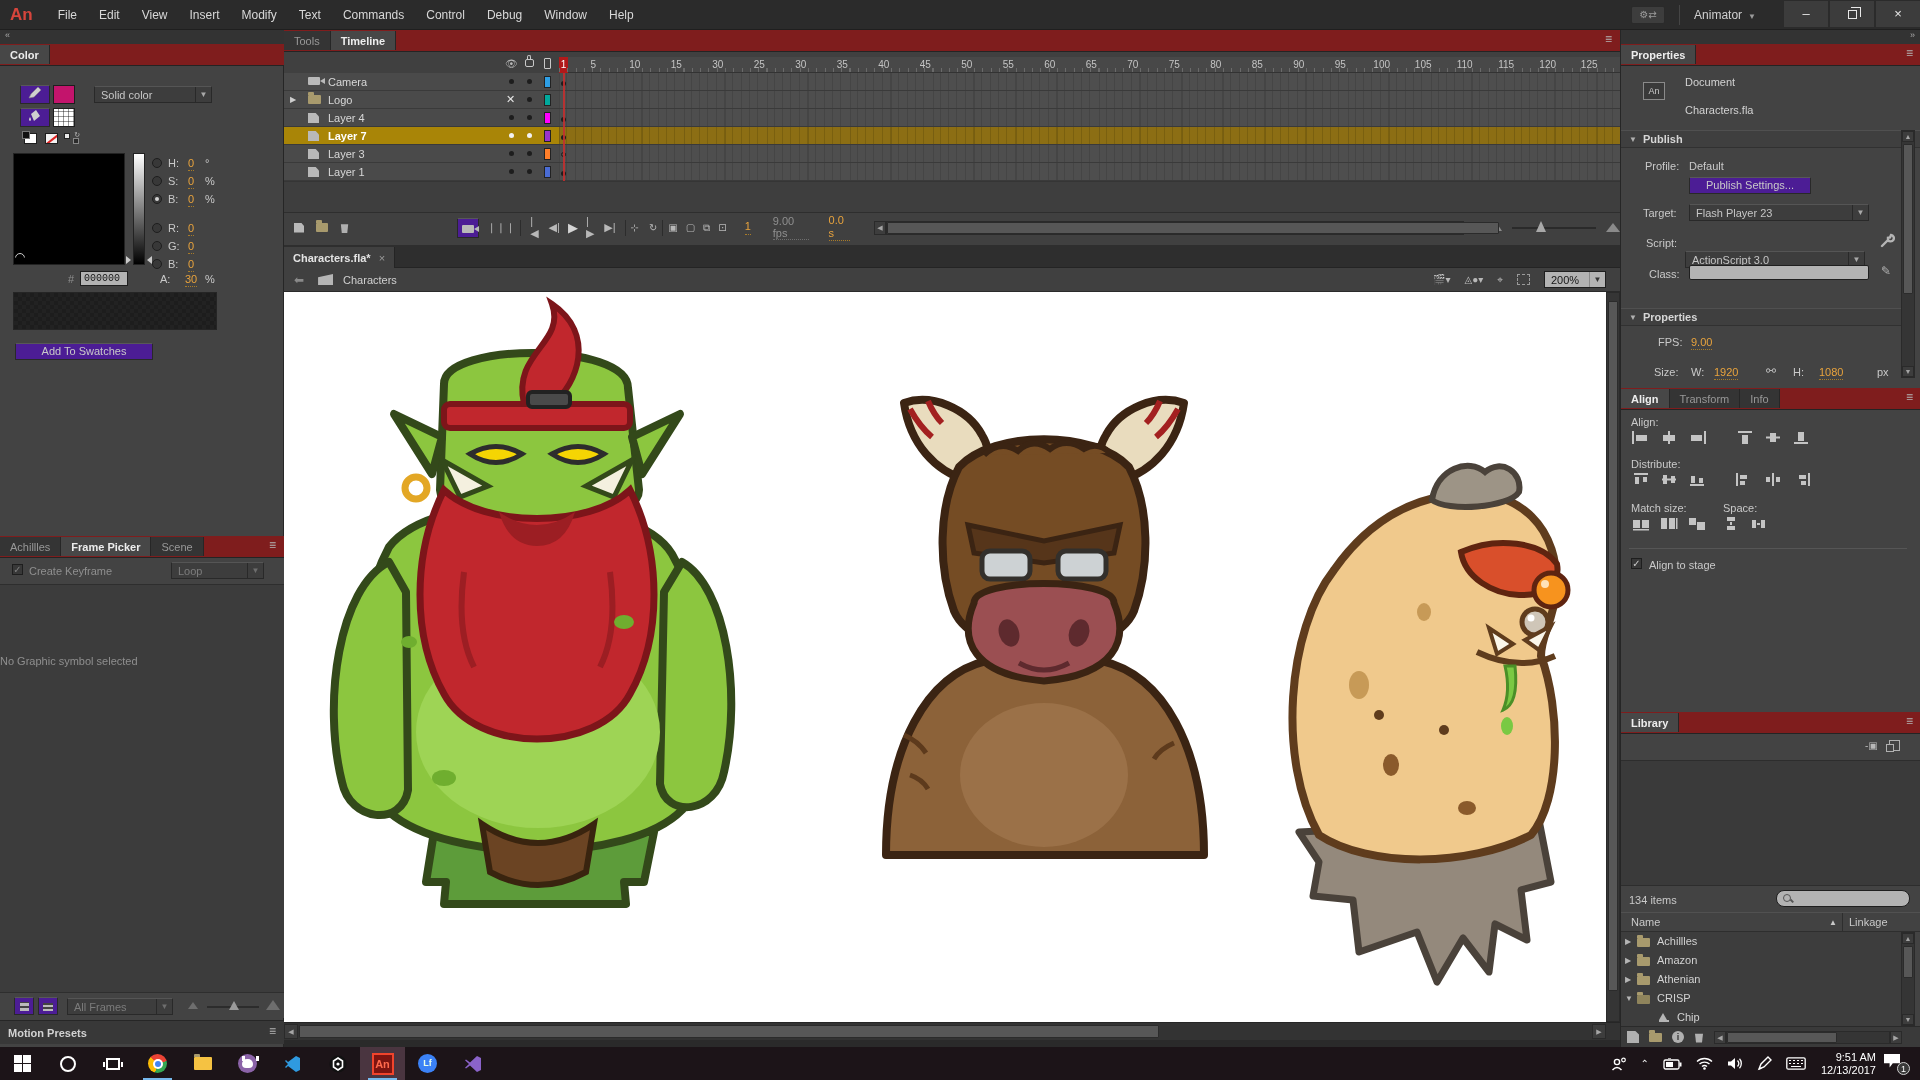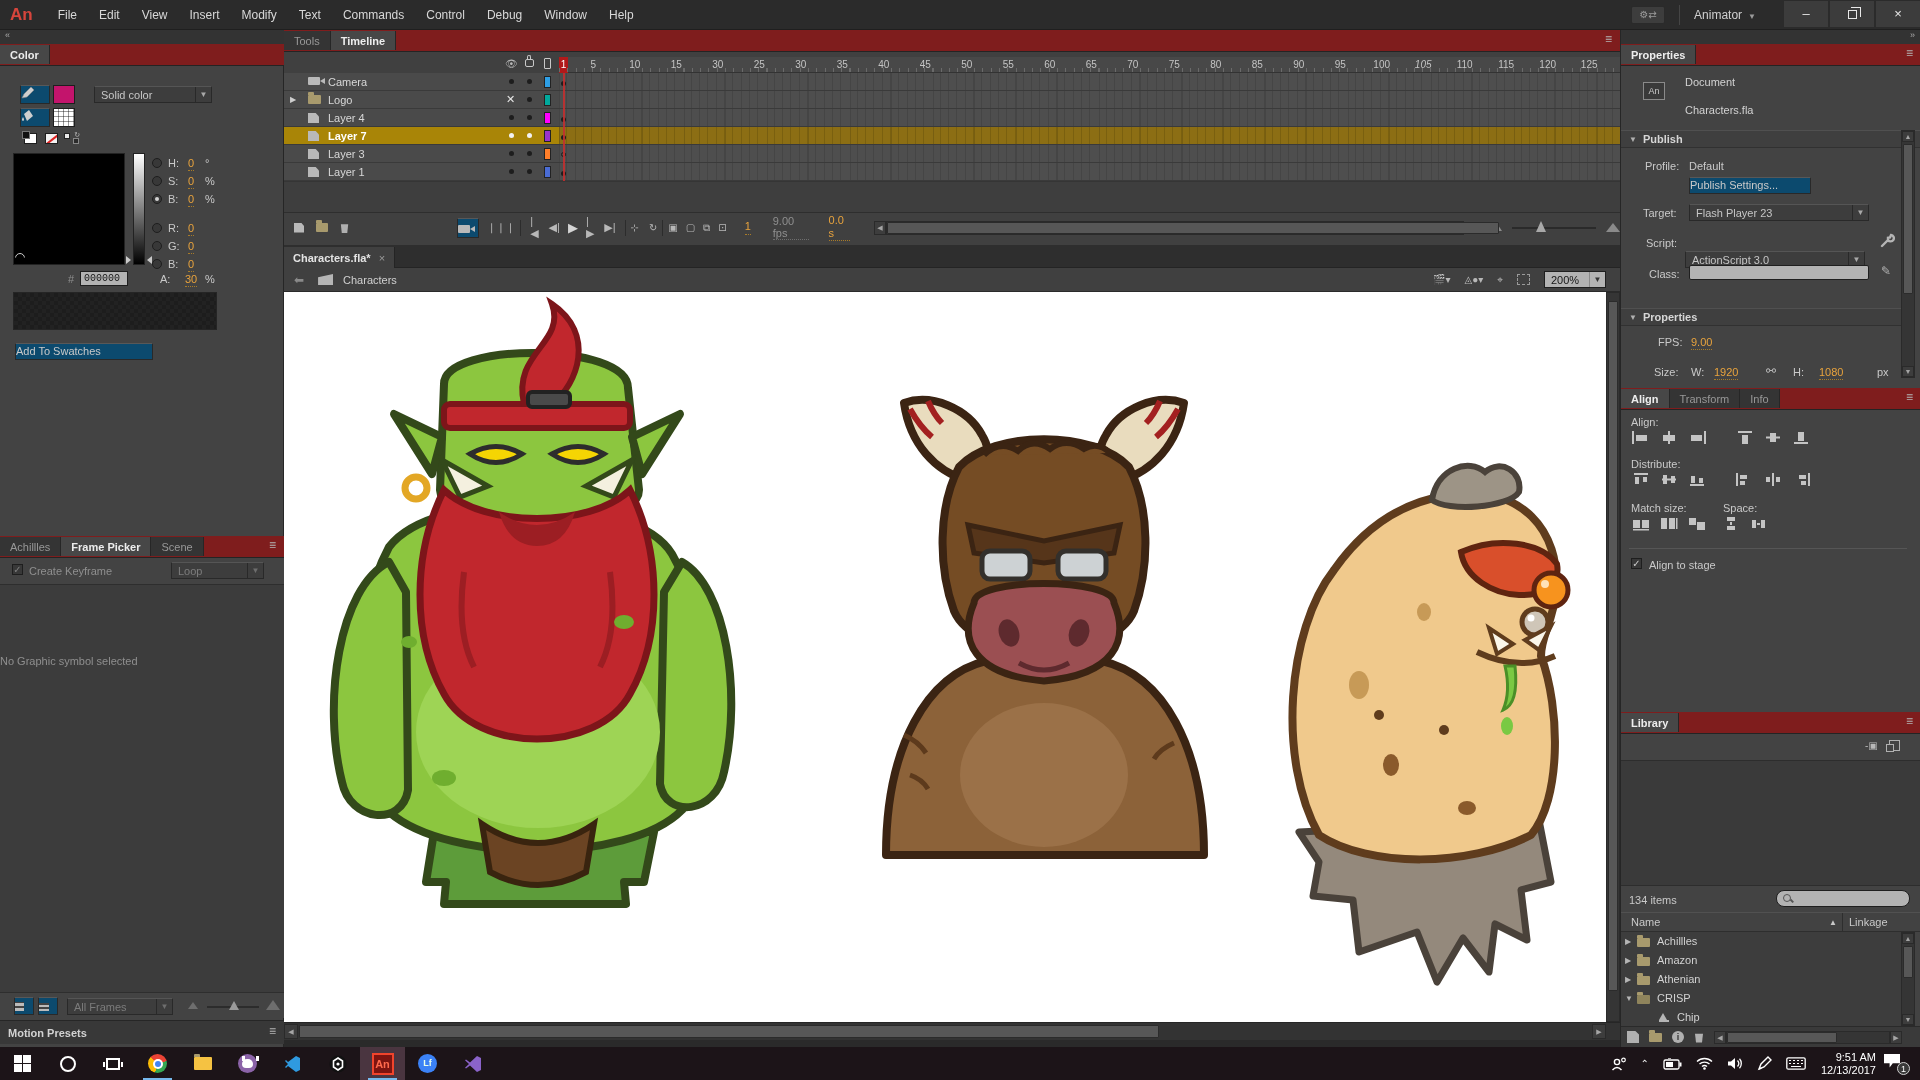--- a/index.html
+++ b/index.html
@@ -21,21 +21,21 @@
 .restore-glyph::before{content:"";position:absolute;left:2px;top:-4px;width:9px;height:9px;border:1px solid #e8e8e8;border-left:none;border-bottom:none}
 
 .tabbar{display:flex;align-items:center;background:#7f1d1d;height:22px;border-bottom:1px solid #242424}
 .tab{padding:4px 10px 3px;font-size:11px;color:#989898;background:#343434;border-right:1px solid #262626;white-space:nowrap}
 .tab.active{background:#474747;color:#ededed;font-weight:bold}
 .ham{margin-left:auto;color:#b5b5b5;padding:0 8px 3px;font-size:12px}
 .dd{position:relative;background:#3d3d3d;border:1px solid #292929;border-top-color:#555;display:flex;align-items:center;color:#c6c6c6;padding-left:6px;height:17px;font-size:11px}
 .dd .arr{margin-left:auto;border-left:1px solid #292929;width:16px;text-align:center;color:#a9a9a9;font-size:8px;line-height:15px}
 .dd.dim{color:#7c7c7c}
 .dd.dim .arr{color:#6e6e6e}
-.btn{background:#0c4a6e;border:1px solid #292929;border-top-color:#585858;color:#c9c9c9;font-size:11px}
+.btn{background:#4c1d95;border:1px solid #292929;border-top-color:#585858;color:#c9c9c9;text-align:center;font-size:11px}
 .oval{color:#e8a33d;border-bottom:1px dotted #a87b28;padding-bottom:1px;line-height:1.1}
 .dim-oval{color:#8f8f8f;border-bottom:1px dotted #6e6e6e}
 .radio{width:10px;height:10px;border-radius:50%;border:1px solid #1e1e1e;background:#383838;display:inline-block;position:relative}
 .radio.on::after{content:"";position:absolute;left:2px;top:2px;width:4px;height:4px;border-radius:50%;background:#d3d3d3}
 .cb{width:11px;height:11px;border:1px solid #1e1e1e;background:#383838;color:#c9c9c9;font-size:10px;line-height:9px;text-align:center;display:inline-block}
 .cb.dim{color:#7e7e7e}
 .hdr{height:18px;background:#3f3f3f;border-top:1px solid #505050;border-bottom:1px solid #313131;display:flex;align-items:center;padding-left:8px;color:#d6d6d6;font-weight:bold}
 .hdr .tri{font-size:8px;color:#b0b0b0;margin-right:6px}
 .vdiv{width:1px;height:16px;background:#2c2c2c;margin:0 5px}
 .sb-track{background:#353535;border:1px solid #2a2a2a}
@@ -268,21 +268,21 @@
           <span class="rn" style="left: 440.2px;">55</span>
           <span class="rn" style="left: 481.7px;">60</span>
           <span class="rn" style="left: 523.2px;">65</span>
           <span class="rn" style="left: 564.7px;">70</span>
           <span class="rn" style="left: 606.2px;">75</span>
           <span class="rn" style="left: 647.7px;">80</span>
           <span class="rn" style="left: 689.2px;">85</span>
           <span class="rn" style="left: 730.7px;">90</span>
           <span class="rn" style="left: 772.2px;">95</span>
           <span class="rn" style="left: 813.7px;">100</span>
-          <span class="rn" style="left: 855.2px; font-style: italic;">105</span>
+          <span class="rn" style="left: 855.2px;">105</span>
           <span class="rn" style="left: 896.7px;">110</span>
           <span class="rn" style="left: 938.2px;">115</span>
           <span class="rn" style="left: 979.7px;">120</span>
           <span class="rn" style="left: 1021.2px;">125</span>
         </div>
 
       <div class="abs" style="left:0;top:21px;width:1336px;height:108px" id="layer-rows">
           <div class="trow" style="top: 0px;">
             <span class="i-cam" style="position: absolute; left: 24px; top: 4px;"></span>
             <span class="nm">Camera</span>

